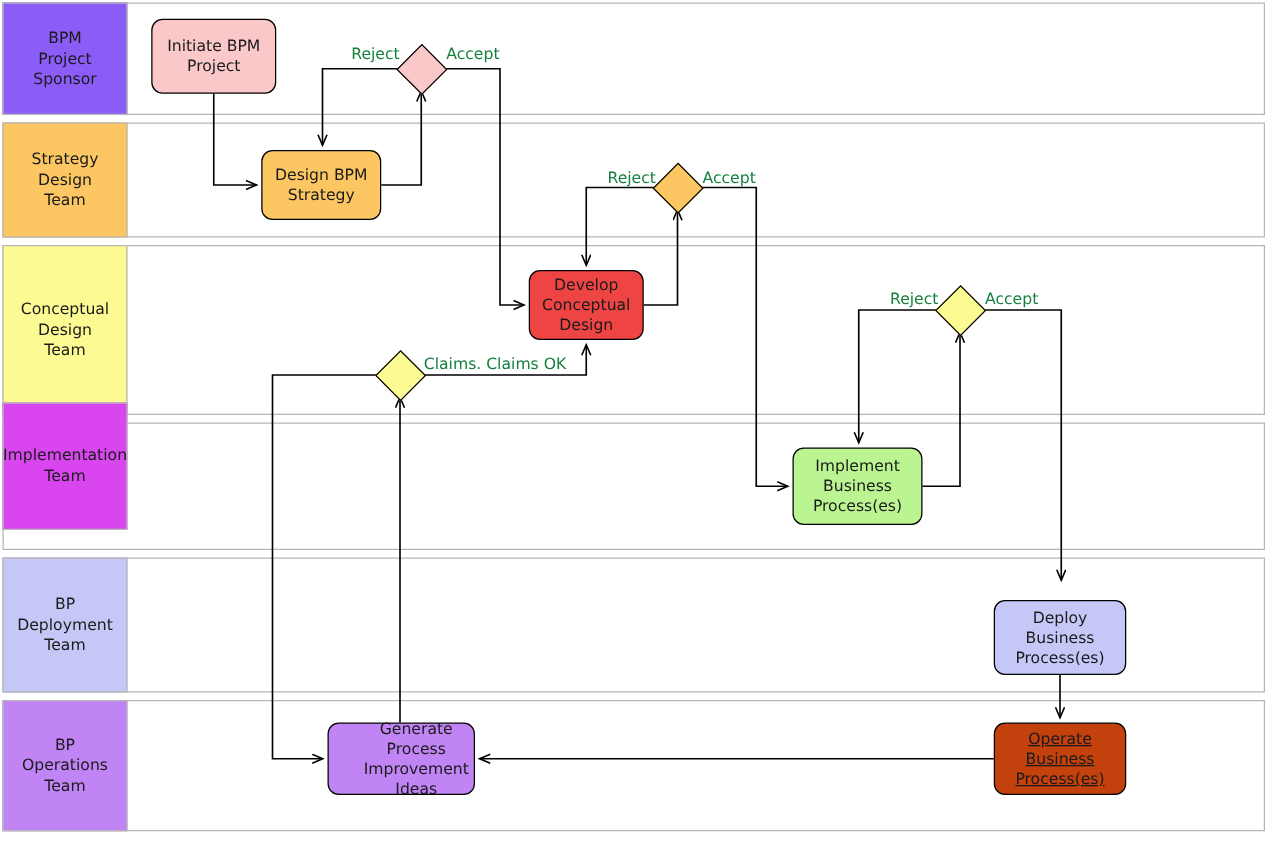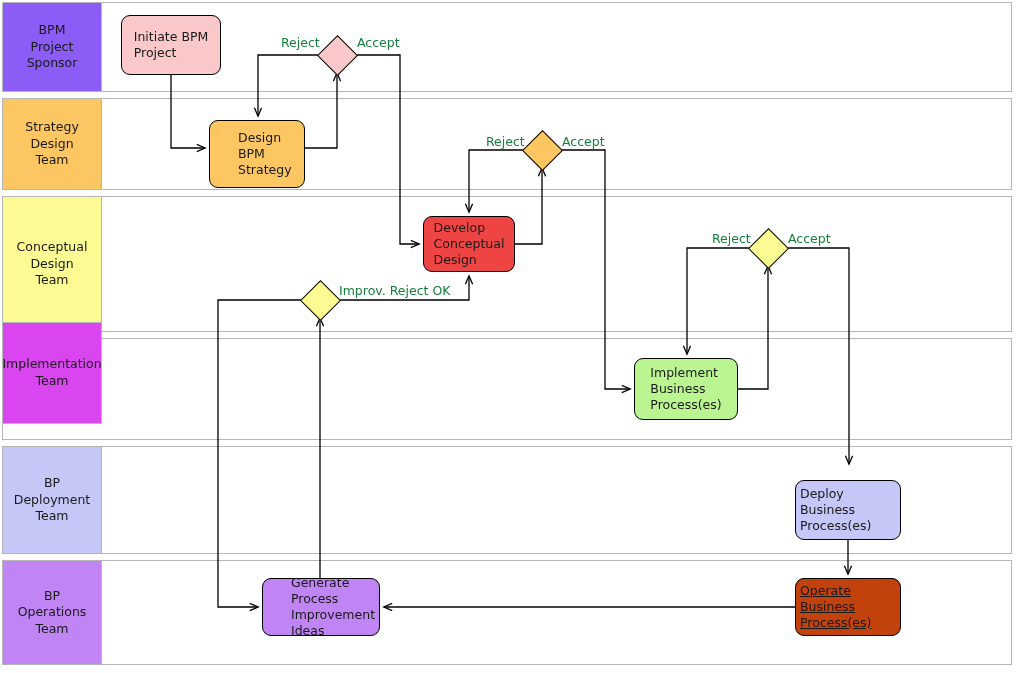--- a/index.html
+++ b/index.html
@@ -4,21 +4,21 @@
 <style>
   html,body{margin:0;padding:0;background:#ffffff;}
   body{font-family:"DejaVu Sans","Liberation Sans",sans-serif;}
   #canvas{position:relative;width:1018px;height:673px;background:#ffffff;overflow:hidden;}
   .lane{position:absolute;box-sizing:border-box;border:1px solid #b6b6b6;background:#ffffff;}
   .lane-header{position:absolute;box-sizing:border-box;border:1px solid #b6b6b6;
     display:flex;align-items:center;justify-content:center;text-align:center;
     font-size:12.5px;color:#1a1a1a;line-height:1.33;}
   .node{position:absolute;box-sizing:border-box;border:1.4px solid #000000;
     border-radius:9px;display:flex;align-items:center;justify-content:center;
-    text-align:left;font-size:12.5px;color:#1a1a1a;line-height:1.3;padding:2px 4px;}
+    text-align:center;font-size:12.5px;color:#1a1a1a;line-height:1.3;padding:2px 4px;}
   .diamond{position:absolute;box-sizing:border-box;border:1.4px solid #000;
     transform:rotate(45deg);}
   .edge-label{position:absolute;font-size:12.5px;color:#15803d;white-space:nowrap;}
   svg.wires{position:absolute;left:0;top:0;width:1018px;height:673px;
     pointer-events:none;overflow:visible;}
   svg.wires path, svg.wires line{fill:none;stroke:#000;stroke-width:1.3;}
 </style>
 </head>
 <body>
 
@@ -79,30 +79,30 @@
 
   <div id="gateways">
       <div class="diamond" style="left: 322.5px; top: 40.5px; width: 29px; height: 29px; background: rgb(250, 200, 200);"></div>
       <div class="diamond" style="left: 527.5px; top: 135.5px; width: 29px; height: 29px; background: rgb(252, 199, 99);"></div>
       <div class="diamond" style="left: 753.5px; top: 233.5px; width: 29px; height: 29px; background: rgb(252, 250, 147);"></div>
       <div class="diamond" style="left: 305.5px; top: 285.5px; width: 29px; height: 29px; background: rgb(252, 250, 147);"></div>
     </div>
 
   <div id="nodes">
       <div class="node" style="left: 121px; top: 15px; width: 100px; height: 60px; background: rgb(250, 200, 200);">Initiate BPM<br>Project</div>
-      <div class="node" style="left: 209px; top: 120px; width: 96px; height: 68px; background: rgb(252, 199, 99); padding-left: 28px;">Design BPM<br>Strategy</div>
+      <div class="node" style="left: 209px; top: 120px; width: 96px; height: 56px; background: rgb(252, 199, 99);">Design BPM<br>Strategy</div>
       <div class="node" style="left: 423px; top: 216px; width: 92px; height: 56px; background: #ef4444;">Develop<br>Conceptual<br>Design</div>
       <div class="node" style="left: 634px; top: 358px; width: 104px; height: 62px; background: rgb(187, 245, 146);">Implement<br>Business<br>Process(es)</div>
       <div class="node" style="left: 795px; top: 468px; width: 106px; height: 60px; background: rgb(197, 199, 247); margin-top: 12px;">Deploy Business<br>Process(es)</div>
       <div class="node" style="left: 795px; top: 578px; width: 106px; height: 58px; background: #c2410c; text-decoration: underline;">Operate Business<br>Process(es)</div>
       <div class="node" style="left: 262px; top: 578px; width: 118px; height: 58px; background: rgb(192, 132, 245); padding-left: 28px;">Generate Process<br>Improvement Ideas</div>
     </div>
 
   <div id="edgelabels">
       <div class="edge-label" style="left: 281px; top: 35px;">Reject</div>
       <div class="edge-label" style="left: 357px; top: 35px;">Accept</div>
       <div class="edge-label" style="left: 486px; top: 134px;">Reject</div>
       <div class="edge-label" style="left: 562px; top: 134px;">Accept</div>
       <div class="edge-label" style="left: 712px; top: 231px;">Reject</div>
       <div class="edge-label" style="left: 788px; top: 231px;">Accept</div>
-      <div class="edge-label" style="left: 339px; top: 283px;">Improv. Reject OK</div>
+      <div class="edge-label" style="left: 339px; top: 283px;">Claims. Claims OK</div>
     </div>
 </div>
 
 </body></html>

